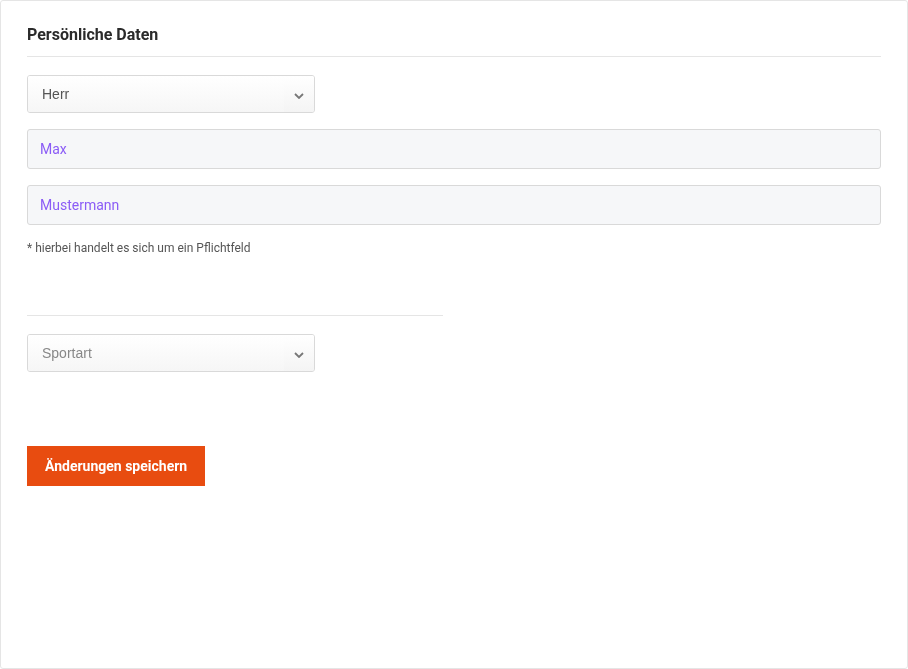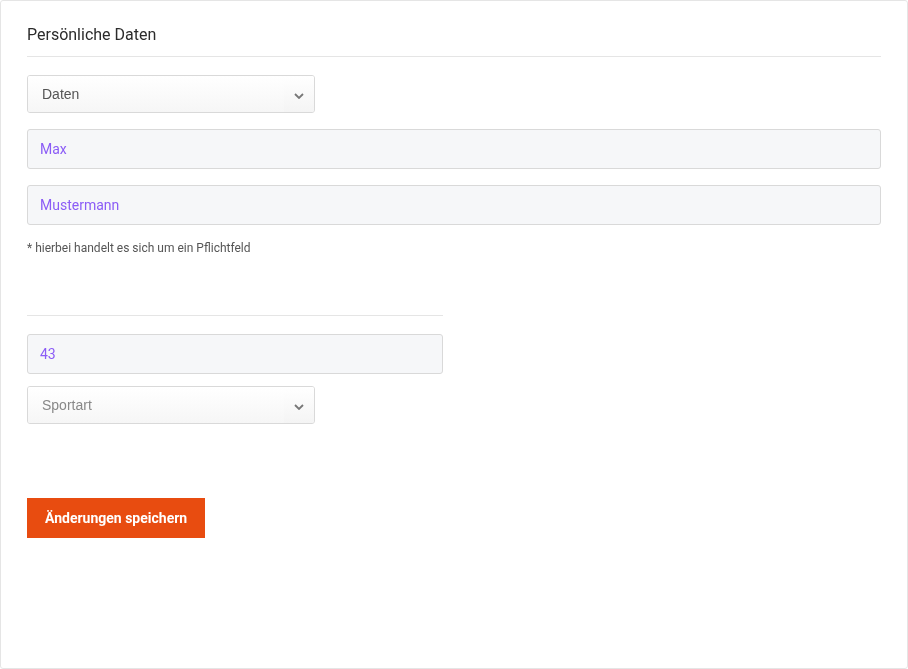--- a/index.html
+++ b/index.html
@@ -15,21 +15,21 @@
     .panel {
       width: 908px;
       min-height: 669px;
       border: 1px solid #e5e5e5;
       border-radius: 3px;
       padding: 24px 26px 28px 26px;
       background: #ffffff;
     }
     .section-title {
       font-size: 16px;
-      font-weight: 400;
+      font-weight: 700;
       color: #2b2b2b;
       margin-bottom: 12px;
     }
     .divider {
       border: none;
       border-top: 1px solid #e5e5e5;
       margin-bottom: 18px;
     }
     .select-wrap {
       display: inline-flex;
@@ -125,40 +125,39 @@
   </style>
 </head>
 <body>
 
 <div class="panel">
 
   <h2 class="section-title">Persönliche Daten</h2>
   <hr class="divider">
 
   <div class="select-wrap">
-    <button type="button" class="select-value">Daten</button>
+    <button type="button" class="select-value">Herr</button>
     <button type="button" class="select-arrow">
       <span>
         <svg viewBox="0 0 10 6">
             <polyline points="1,1 5,5 9,1"></polyline>
           </svg>
       </span>
     </button>
   </div>
 
   <input type="text" class="text-input" value="Max" style="">
 
   <input type="text" class="text-input" value="Mustermann" style="">
 
   <p class="hint">* hierbei handelt es sich um ein Pflichtfeld</p>
 
   <div class="half-section">
     <hr class="divider">
 
-    <input type="text" class="text-input" value="43" style="">
 
 
     <div class="select-wrap">
       <button type="button" class="select-value placeholder">Sportart</button>
       <button type="button" class="select-arrow">
         <span>
           <svg viewBox="0 0 10 6">
               <polyline points="1,1 5,5 9,1"></polyline>
             </svg>
         </span>

